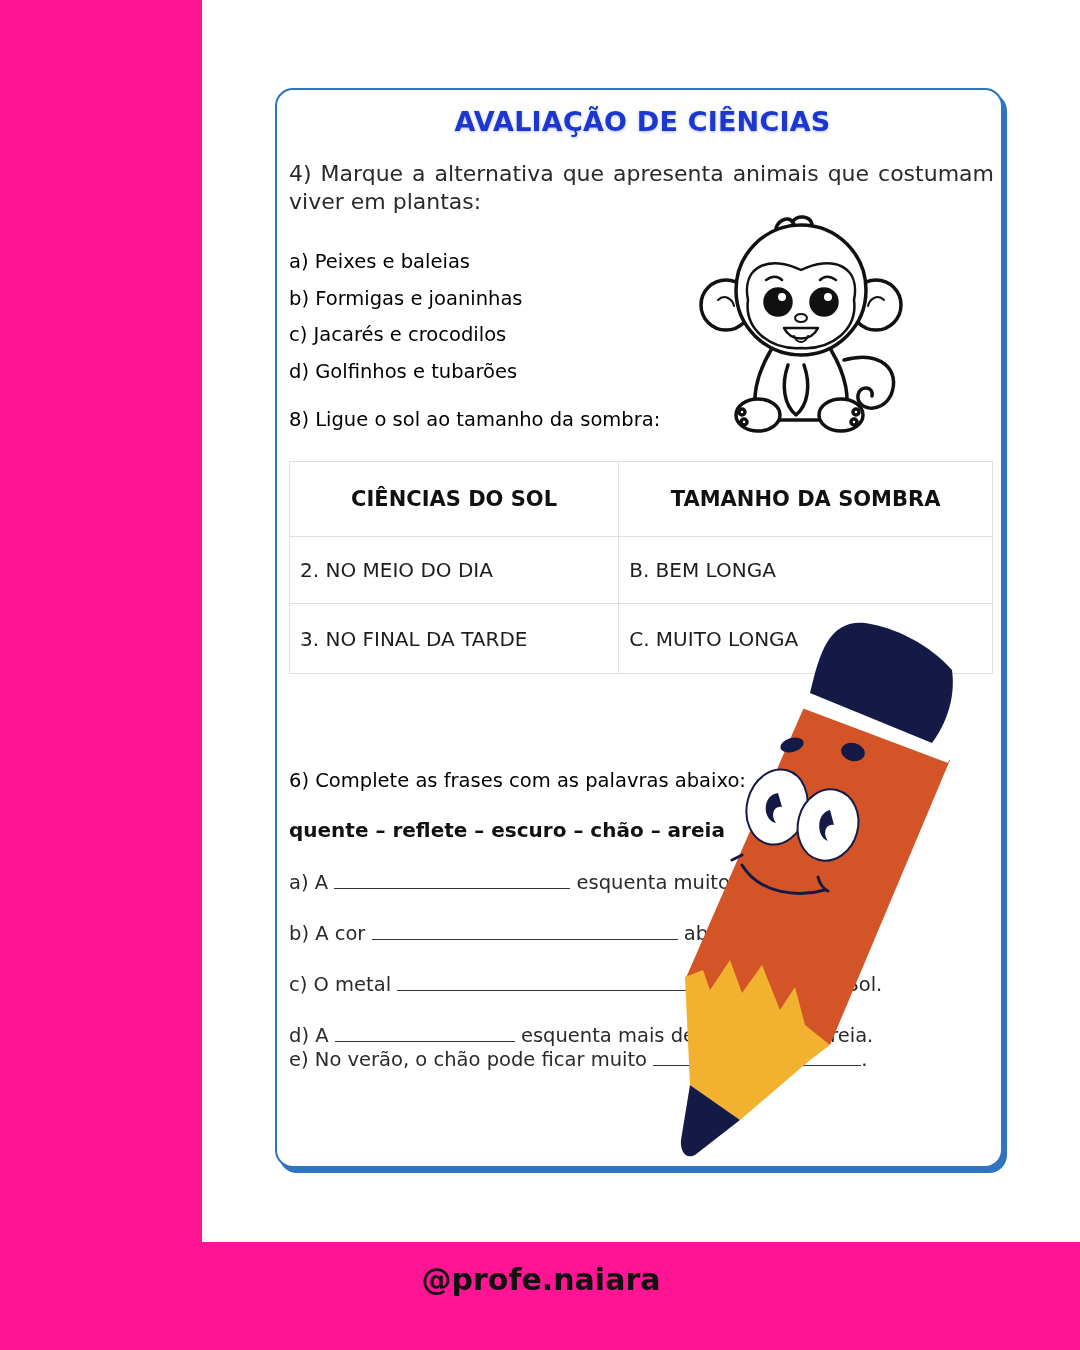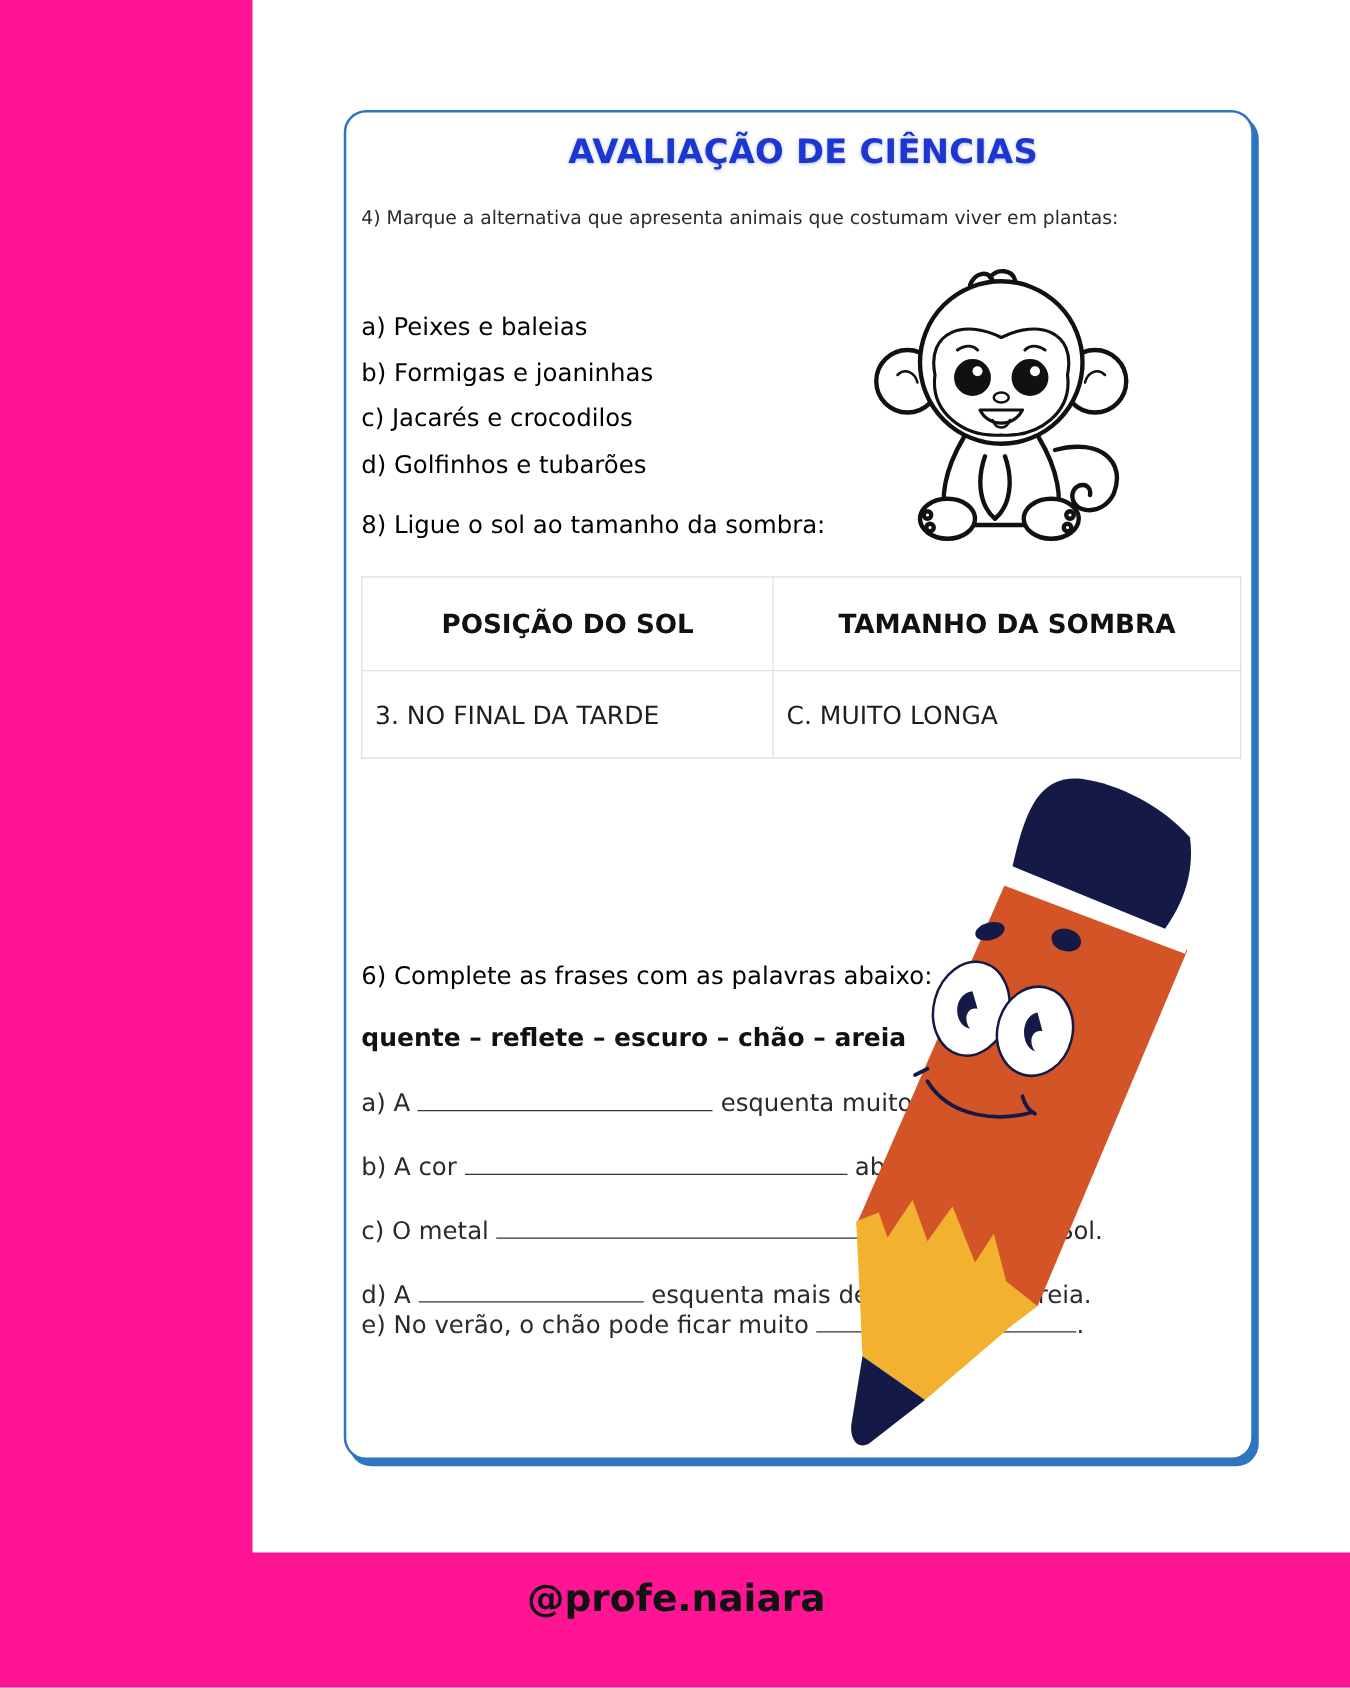--- a/index.html
+++ b/index.html
@@ -9,21 +9,21 @@
   .card {
     position: absolute; left: 275px; top: 88px; width: 728px; height: 1080px;
     background: #fff; border: 2px solid #2f74c0; border-radius: 18px;
     box-shadow: 4px 5px 0 #2f74c0;
   }
   .title {
     position: absolute; left: 0; top: 106px; width: 1285px; text-align: center;
     font-family: "DejaVu Sans", sans-serif; font-weight: bold; font-size: 27px;
     color: #1c36d0; letter-spacing: 0.2px; text-shadow: 0 1px 3px rgba(28,54,208,0.35);
   }
-  .q { position: absolute; left: 289px; font-size: 15px; color: #2a2a2a; line-height: 28px; }
+  .q { position: absolute; left: 289px; font-size: 22px; color: #2a2a2a; line-height: 28px; }
   .q4 { top: 160px; width: 705px; text-align: justify; }
   .opt { position: absolute; left: 289px; font-size: 19.5px; color: #000000; }
   .monkey { position: absolute; left: 696px; top: 210px; width: 210px; height: 230px; }
   table.match {
     position: absolute; left: 289px; top: 461px; width: 704px; border-collapse: collapse;
     font-size: 20px; color: #1e1e1e;
   }
   table.match td, table.match th { border: 1.5px solid #e0e0e0; }
   table.match th { height: 75px; font-weight: bold; font-size: 21px; text-align: center; color: #111; }
   table.match td { padding-left: 10px; height: 67px; }
@@ -84,22 +84,26 @@
   <circle cx="132" cy="87" r="4" fill="#fff" stroke="none"></circle>
   <path d="M70 70 C76 66 82 66 86 70 M124 70 C128 66 134 66 140 70" stroke-width="2.5"></path>
   <ellipse cx="105" cy="108" rx="6" ry="4" stroke-width="2"></ellipse>
   <path d="M88 118 C95 132 115 132 122 118 Z" fill="#fff" stroke-width="2.5"></path>
   <path d="M98 126 C101 134 109 134 112 126" stroke-width="2"></path>
 </svg>
 
 <table class="match">
   <tbody>
       <tr>
-    <th>POSIÇÃO DO SOL</th>
+    <th>CIÊNCIAS DO SOL</th>
     <th>TAMANHO DA SOMBRA</th>
+  </tr>
+  <tr>
+    <td>2. NO MEIO DO DIA</td>
+    <td>B. BEM LONGA</td>
   </tr>
   <tr class="r3">
     <td>3. NO FINAL DA TARDE</td>
     <td>C. MUITO LONGA</td>
   </tr>
 </tbody>
   </table>
 
 <div class="opt" style="top:769px">6) Complete as frases com as palavras abaixo:</div>
 <div class="words">quente – reflete – escuro – chão – areia</div>

